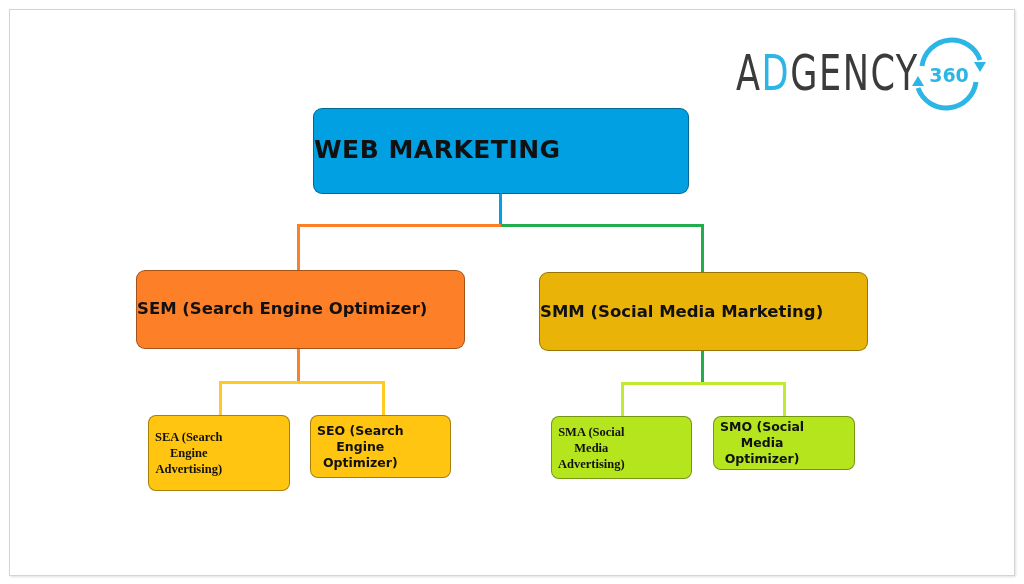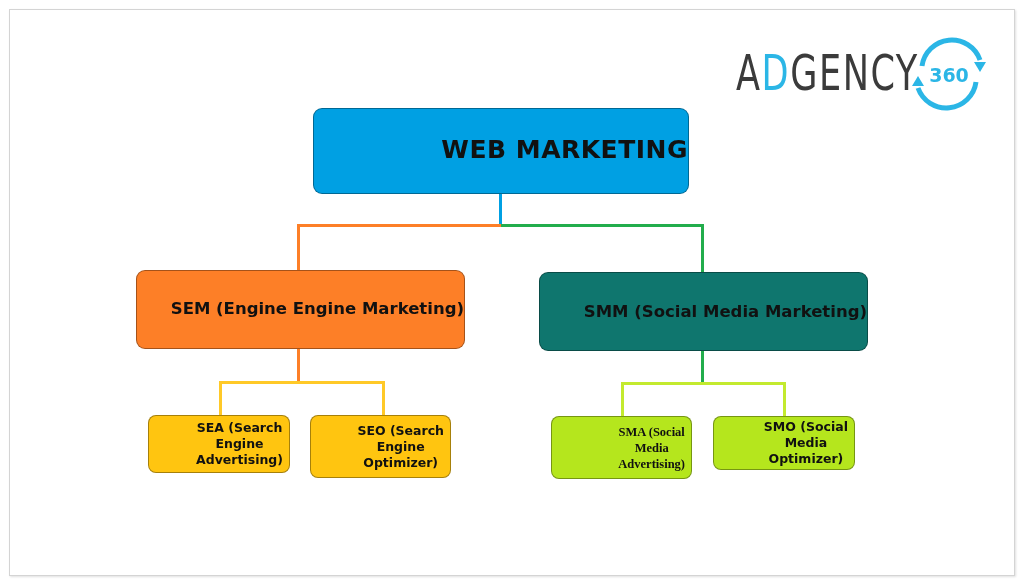--- a/index.html
+++ b/index.html
@@ -1,24 +1,24 @@
 <!DOCTYPE html>
 <html><head>
 <meta charset="utf-8">
 <style>
   html, body { margin:0; padding:0; background:#ffffff; }
   body { width:1024px; height:584px; position:relative; overflow:hidden; font-family:"DejaVu Sans", sans-serif; }
   .frame { position:absolute; left:9px; top:9px; width:1004px; height:565px; border:1px solid #d4d4d4; box-shadow:1px 1px 2px rgba(0,0,0,0.12); background:#fff; }
-  .node { position:absolute; box-sizing:border-box; border-radius:9px; border:1px solid rgba(0,0,0,0.35); display:flex; align-items:center; justify-content:flex-end; text-align:center; font-weight:bold; color:#111; }
+  .node { position:absolute; box-sizing:border-box; border-radius:9px; border:1px solid rgba(0,0,0,0.35); display:flex; align-items:center; justify-content:flex-start; text-align:center; font-weight:bold; color:#111; }
   .root { left:313px; top:108px; width:376px; height:86px; font-size:25px; letter-spacing:0.5px; padding-bottom:4px; }
   .lvl1 { font-size:16.5px; }
   .sem { left:136px; top:270px; width:329px; height:79px; padding-bottom:2px; }
   .smm { left:539px; top:272px; width:329px; height:79px; }
   .leaf { font-size:12.5px; line-height:16px; border-radius:8px; padding:0 6px; }
-  .sea { left:148px; top:415px; width:142px; height:58px; }
+  .sea { left:148px; top:415px; width:142px; height:76px;font-family:Liberation Serif, serif; }
   .seo { left:310px; top:415px; width:141px; height:63px; }
   .sma { left:551px; top:416px; width:141px; height:63px; }
   .smo { left:713px; top:416px; width:142px; height:54px; }
   .line { position:absolute; }
   .logo { position:absolute; left:736px; top:36px; width:260px; height:76px; }
   .logo-text { position:absolute; left:0; top:8px; font-family:"DejaVu Sans Condensed","DejaVu Sans", sans-serif; font-size:50px; letter-spacing:2px; color:#3b3b3b; transform:scaleX(0.78); transform-origin:left top; }
   .logo-d { color:#2bb6e6; }
   .logo-ring { position:absolute; left:170px; top:0; width:86px; height:76px; }
 </style>
 </head>
@@ -51,24 +51,24 @@
 <div class="line" style="left:701px;top:350px;width:3px;height:34px;background:#22ad4c;"></div>
 <div class="line" style="left:621px;top:382px;width:165px;height:3px;background:#c3ea2e;"></div>
 <div class="line" style="left:621px;top:382px;width:3px;height:35px;background:#c3ea2e;"></div>
 <div class="line" style="left:783px;top:382px;width:3px;height:35px;background:#c3ea2e;"></div>
 
 <div class="node root" style="background:#00a0e3;">
   <span>WEB MARKETING</span>
 </div>
 
 <div class="node lvl1 sem" style="background:#fd7f27;">
-  <span>SEM (Engine Engine Marketing)</span>
+  <span>SEM (Search Engine Optimizer)</span>
 </div>
 
-<div class="node lvl1 smm" style="background:#0f766e;">
+<div class="node lvl1 smm" style="background:#eab308;">
   <span>SMM (Social Media Marketing)</span>
 </div>
 
 <div class="node leaf sea" style="background:#ffc510;">
   <div>
     <div>SEA (Search</div>
     <div>Engine</div>
     <div>Advertising)</div>
   </div>
 </div>

